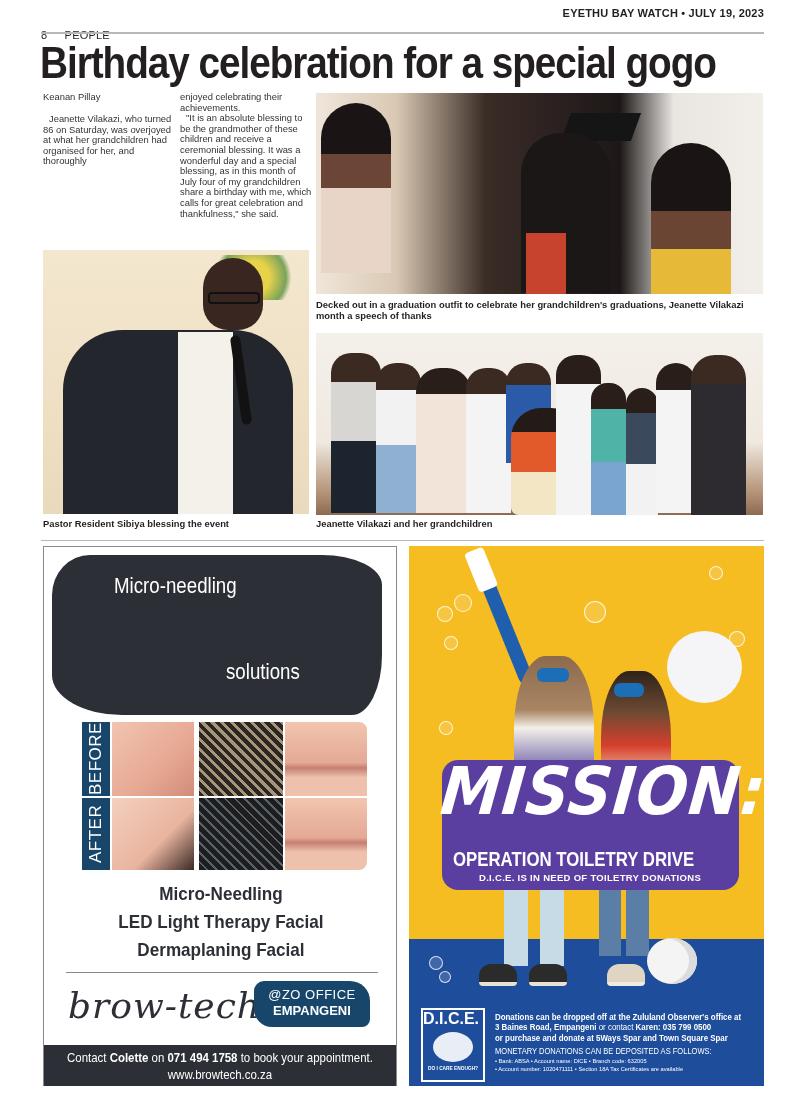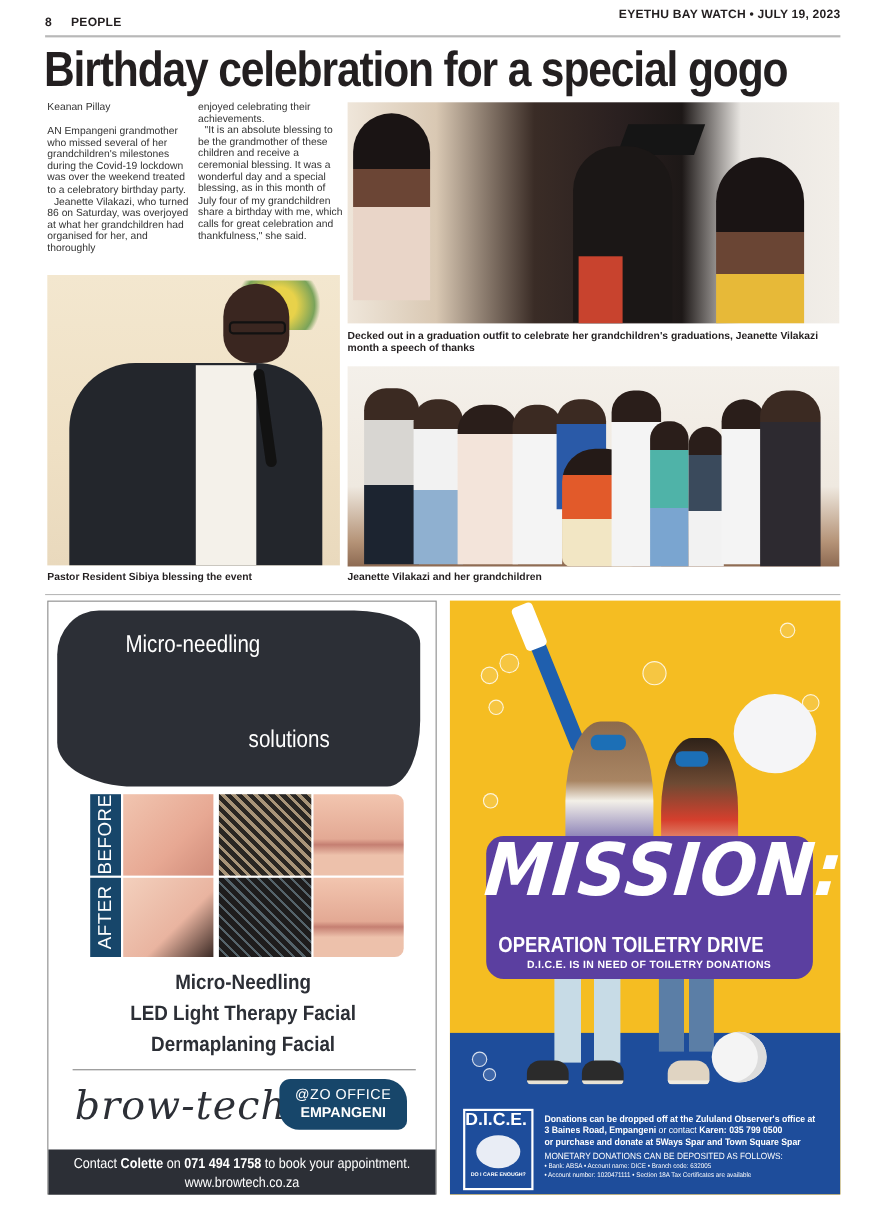--- a/index.html
+++ b/index.html
@@ -1,19 +1,19 @@
 <!DOCTYPE html>
 <html><head>
 <meta charset="utf-8">
 <style>
   html,body{margin:0;padding:0;background:#ffffff;}
   body{width:806px;height:1113px;position:relative;overflow:hidden;font-family:"Liberation Sans",sans-serif;color:#231f20;}
   .abs{position:absolute;}
   
-  .folio{left:41px;top:15px;font-size:11px;font-weight:bold;letter-spacing:0.2px;text-align:center;}
+  .folio{left:41px;top:29px;font-size:11px;font-weight:normal;letter-spacing:0.2px;text-align:center;}
   .folio .num{margin-right:14px;}
   .masthead{right:42px;top:7px;font-size:11px;font-weight:bold;letter-spacing:0.2px;}
   .rule-top{left:41px;top:32px;width:723px;height:2px;background:#b8b8b8;}
   .headline{left:40px;top:38px;font-family:"Liberation Sans",sans-serif;font-weight:bold;font-size:45px;line-height:50px;letter-spacing:-1.2px;transform:scaleX(0.86);transform-origin:left top;white-space:nowrap;color:#231f20;}
   
   .col{font-size:9.4px;line-height:10.6px;color:#333;}
   .col p{margin:0;}
   .col .indent{text-indent:6px;}
   .byline{left:43px;top:92px;width:130px;}
   .col1{left:43px;top:114px;width:132px;}
@@ -94,21 +94,20 @@
   <span class="num">8</span>
   <span>PEOPLE</span>
 </div>
 <div class="abs masthead">EYETHU BAY WATCH • JULY 19, 2023</div>
 <div class="abs rule-top"></div>
 
 <h1 class="abs headline" style="margin:0">Birthday celebration for a special gogo</h1>
 
 <div class="abs col byline">Keanan Pillay</div>
 <div class="abs col col1">
-  <p>AN Empangeni grandmother who missed several of her grandchildren's milestones during the Covid-19 lockdown was over the weekend treated to a celebratory birthday party.</p>
   <p class="indent">Jeanette Vilakazi, who turned 86 on Saturday, was overjoyed at what her grandchildren had organised for her, and thoroughly</p>
 </div>
 <div class="abs col col2">
   <p>enjoyed celebrating their achievements.</p>
   <p class="indent">"It is an absolute blessing to be the grandmother of these children and receive a ceremonial blessing. It was a wonderful day and a special blessing, as in this month of July four of my grandchildren share a birthday with me, which calls for great celebration and thankfulness," she said.</p>
 </div>
 
 <div class="abs photo photo1">
   <div class="abs" style="left:250px;top:20px;width:70px;height:28px;background:#151515;transform:skewX(-20deg);"></div>
   <div class="abs" style="left:205px;top:40px;width:90px;height:160px;background:#1b1716;border-radius:40px 40px 0 0;"></div>

